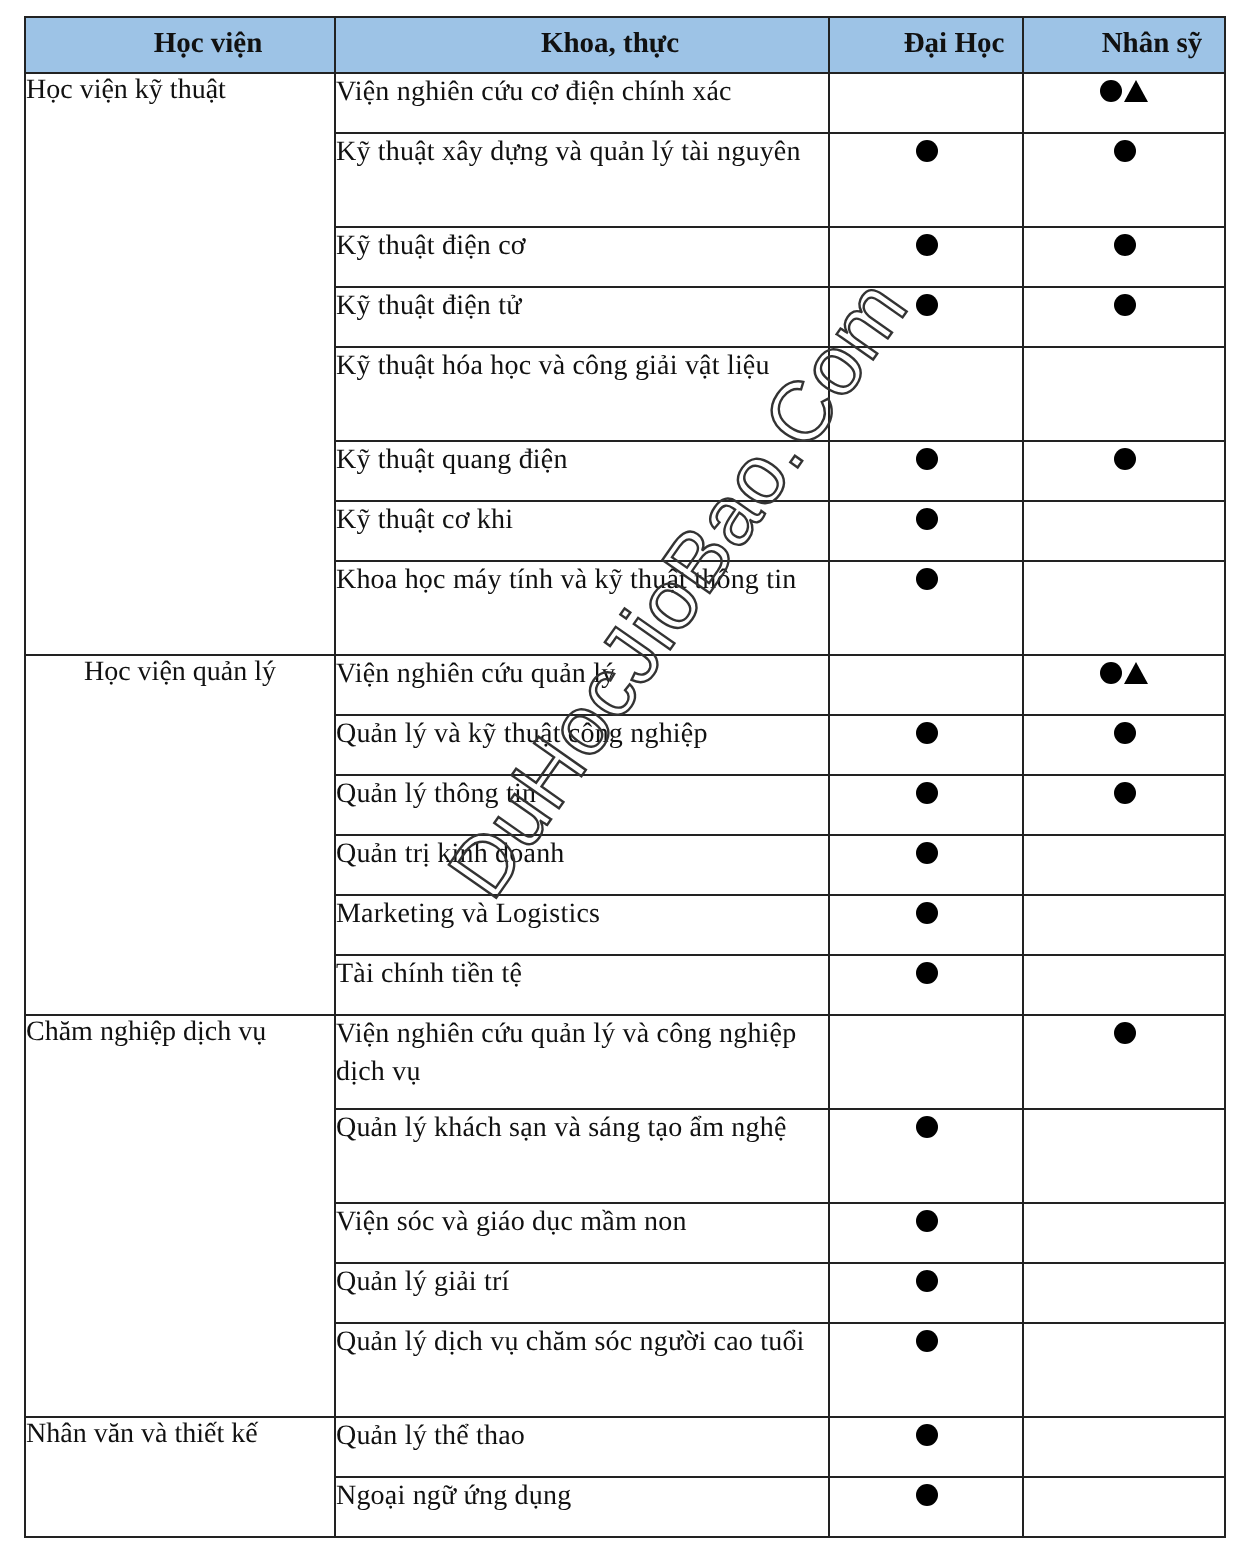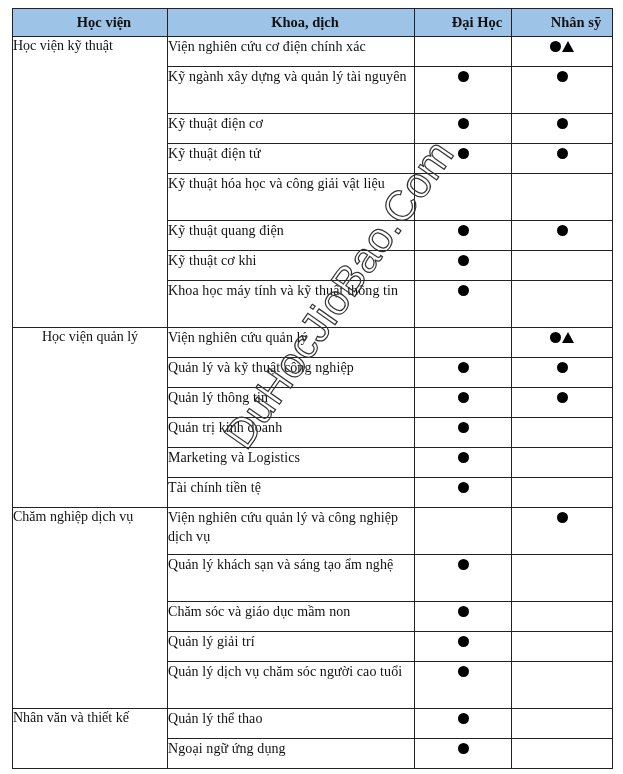--- a/index.html
+++ b/index.html
@@ -34,34 +34,34 @@
 <table class="prog">
   <colgroup>
       <col class="c1">
       <col class="c2">
       <col class="c3">
       <col class="c4">
     </colgroup>
   <thead>
     <tr>
       <th>Học viện</th>
-      <th>Khoa, dịch</th>
+      <th>Khoa, thực</th>
       <th>Đại Học</th>
       <th>Nhân sỹ</th>
     </tr>
   </thead>
   <tbody id="tbody">
       <tr class="h1">
         <td class="inst" rowspan="8">Học viện kỹ thuật</td>
         <td class="major">Viện nghiên cứu cơ điện chính xác</td>
         <td class="mark"></td>
         <td class="mark"><span class="dot"></span><span class="tri"></span></td>
       </tr>
       <tr class="h2">
-        <td class="major">Kỹ ngành xây dựng và quản lý tài nguyên</td>
+        <td class="major">Kỹ thuật xây dựng và quản lý tài nguyên</td>
         <td class="mark"><span class="dot"></span></td>
         <td class="mark"><span class="dot"></span></td>
       </tr>
       <tr class="h1">
         <td class="major">Kỹ thuật điện cơ</td>
         <td class="mark"><span class="dot"></span></td>
         <td class="mark"><span class="dot"></span></td>
       </tr>
       <tr class="h1">
         <td class="major">Kỹ thuật điện tử</td>
@@ -124,21 +124,21 @@
         <td class="major">Viện nghiên cứu quản lý và công nghiệp dịch vụ</td>
         <td class="mark"></td>
         <td class="mark"><span class="dot"></span></td>
       </tr>
       <tr class="h2">
         <td class="major">Quản lý khách sạn và sáng tạo ẩm nghệ</td>
         <td class="mark"><span class="dot"></span></td>
         <td class="mark"></td>
       </tr>
       <tr class="h1">
-        <td class="major">Chăm sóc và giáo dục mầm non</td>
+        <td class="major">Viện sóc và giáo dục mầm non</td>
         <td class="mark"><span class="dot"></span></td>
         <td class="mark"></td>
       </tr>
       <tr class="h1">
         <td class="major">Quản lý giải trí</td>
         <td class="mark"><span class="dot"></span></td>
         <td class="mark"></td>
       </tr>
       <tr class="h2">
         <td class="major">Quản lý dịch vụ chăm sóc người cao tuổi</td>

